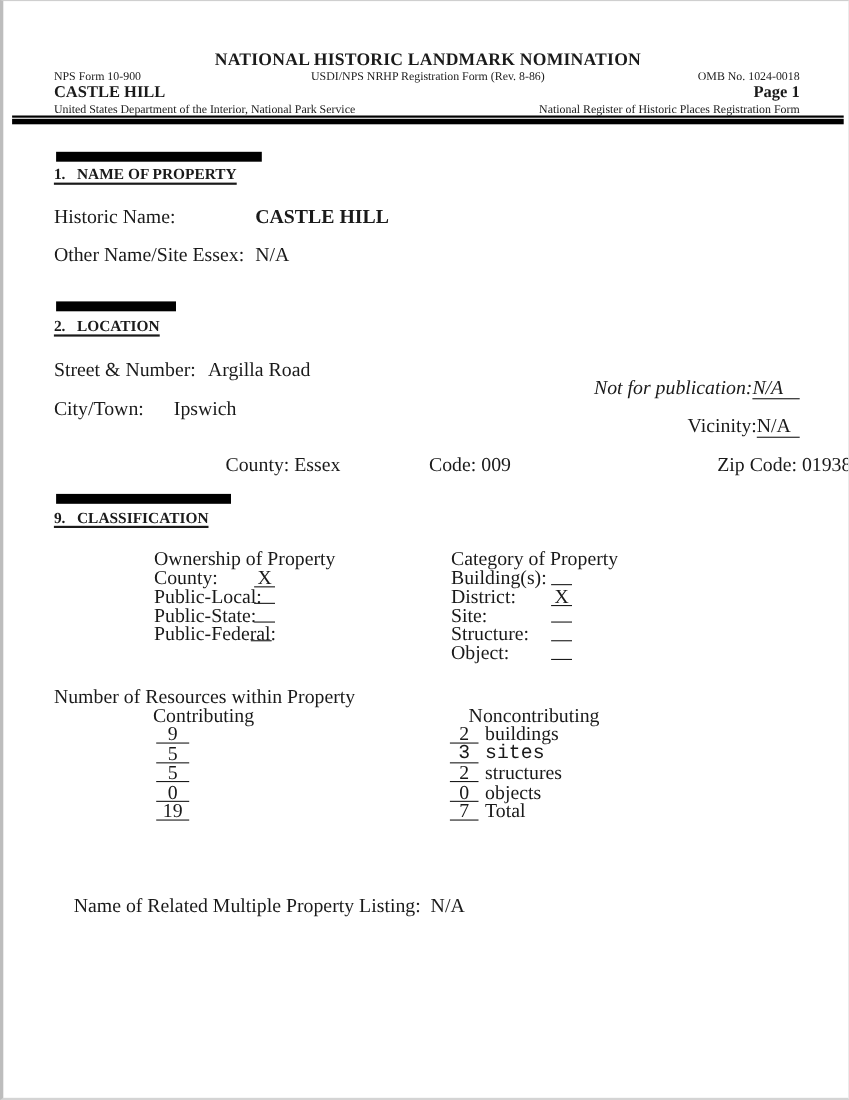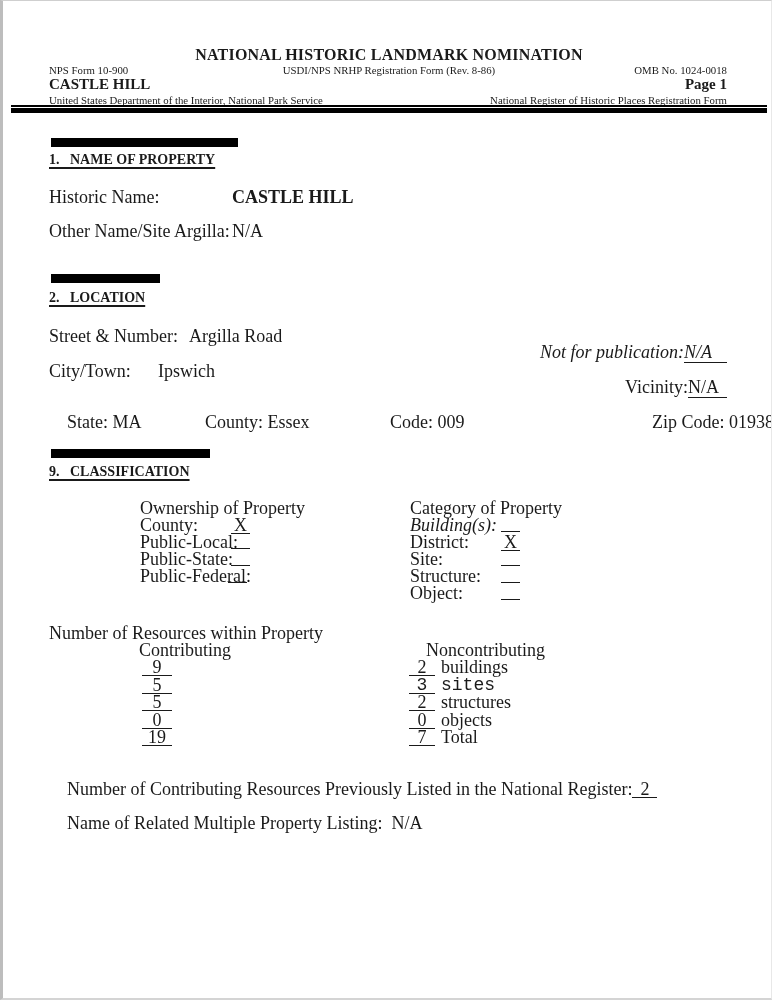--- a/index.html
+++ b/index.html
@@ -65,41 +65,38 @@
 
   <div class="rule-thin" style="top:104px;left:8px;width:756px;"></div>
   <div class="rule-thick" style="top:107px;left:8px;width:756px;"></div>
 
   <div class="bar" style="top:137px;left:48px;width:187px;"></div>
   <div class="abs sec-heading" style="top:151px;left:46px;">1.   NAME OF PROPERTY</div>
 
   <div class="abs t-body" style="top:188px;left:46px;">Historic Name:</div>
   <div class="abs t-body t-bold" style="top:188px;left:229px;">CASTLE HILL</div>
 
-  <div class="abs t-body" style="top:222px;left:46px;">Other Name/Site Argilla:</div>
+  <div class="abs t-body" style="top:222px;left:46px;">Other Name/Site Essex:</div>
   <div class="abs t-body" style="top:222px;left:229px;">N/A</div>
 
   <div class="bar" style="top:273px;left:48px;width:109px;"></div>
   <div class="abs sec-heading" style="top:289px;left:46px;">2.   LOCATION</div>
 
   <div class="abs t-body" style="top:327px;left:46px;">Street &amp; Number:</div>
   <div class="abs t-body" style="top:327px;left:186px;">Argilla Road</div>
   <div class="abs t-body right-align" style="top:327px;font-style:italic;">
     <span>Not for publication:</span><span class="ul-tail">N/A</span>
   </div>
 
   <div class="abs t-body" style="top:362px;left:46px;">City/Town:</div>
   <div class="abs t-body" style="top:362px;left:139px;margin-left:16px;">Ipswich</div>
   <div class="abs t-body right-align" style="top:362px;">
     <span>Vicinity:</span><span class="ul-tail-sm">N/A</span>
   </div>
 
-  <div class="abs t-body" style="top:397px;left:46px;">
-    <span>State:</span> <span>MA</span>
-  </div>
   <div class="abs t-body" style="top:397px;left:184px;">
     <span>County:</span> <span>Essex</span>
   </div>
   <div class="abs t-body" style="top:397px;left:369px;">
     <span>Code:</span> <span>009</span>
   </div>
   <div class="abs t-body" style="top:397px;left:631px;">
     <span>Zip Code:</span> <span>01938</span>
   </div>
 
@@ -110,21 +107,21 @@
   <div class="abs t-body" style="top:516px;left:137px;">County:</div>
   <div class="abs t-body" style="top:516px;left:228px;"><span class="cell">X</span></div>
   <div class="abs t-body" style="top:533px;left:137px;">Public-Local:</div>
   <div class="abs t-body" style="top:533px;left:228px;"><span class="cell"></span></div>
   <div class="abs t-body" style="top:550px;left:137px;">Public-State:</div>
   <div class="abs t-body" style="top:550px;left:228px;"><span class="cell"></span></div>
   <div class="abs t-body" style="top:567px;left:137px;">Public-Federal:</div>
   <div class="abs t-body" style="top:567px;left:225px;"><span class="cell"></span></div>
 
   <div class="abs t-body" style="top:499px;left:407px;">Category of Property</div>
-  <div class="abs t-body" style="top:516px;left:407px;font-style:italic;">Building(s):</div>
+  <div class="abs t-body" style="top:516px;left:407px;">Building(s):</div>
   <div class="abs t-body" style="top:516px;left:498px;"><span class="cell"></span></div>
   <div class="abs t-body" style="top:533px;left:407px;">District:</div>
   <div class="abs t-body" style="top:533px;left:498px;"><span class="cell">X</span></div>
   <div class="abs t-body" style="top:550px;left:407px;">Site:</div>
   <div class="abs t-body" style="top:550px;left:498px;"><span class="cell"></span></div>
   <div class="abs t-body" style="top:567px;left:407px;">Structure:</div>
   <div class="abs t-body" style="top:567px;left:498px;"><span class="cell"></span></div>
   <div class="abs t-body" style="top:584px;left:407px;">Object:</div>
   <div class="abs t-body" style="top:584px;left:498px;"><span class="cell"></span></div>
 
@@ -137,21 +134,18 @@
   <div class="abs t-body" style="top:693px;left:139px;"><span class="cell-num">5</span></div>
   <div class="abs t-body" style="top:711px;left:139px;"><span class="cell-num">0</span></div>
   <div class="abs t-body" style="top:728px;left:139px;"><span class="cell-num">19</span></div>
 
   <div class="abs t-body" style="top:658px;left:406px;"><span class="cell-num-sm">2</span><span>buildings</span></div>
   <div class="abs t-body" style="top:676px;left:406px;font-family:Liberation Mono, monospace;"><span class="cell-num-sm">3</span><span>sites</span></div>
   <div class="abs t-body" style="top:693px;left:406px;"><span class="cell-num-sm">2</span><span>structures</span></div>
   <div class="abs t-body" style="top:711px;left:406px;"><span class="cell-num-sm">0</span><span>objects</span></div>
   <div class="abs t-body" style="top:728px;left:406px;"><span class="cell-num-sm">7</span><span>Total</span></div>
 
-  <div class="abs t-body" style="top:764px;left:46px;">
-    <span>Number of Contributing Resources Previously Listed in the National Register:</span><span class="cell" style="padding:0 8px;">2</span>
-  </div>
 
   <div class="abs t-body" style="top:798px;left:46px;">
     <span>Name of Related Multiple Property Listing:</span>  <span>N/A</span>
   </div>
 
 </div>
 
 </body></html>

